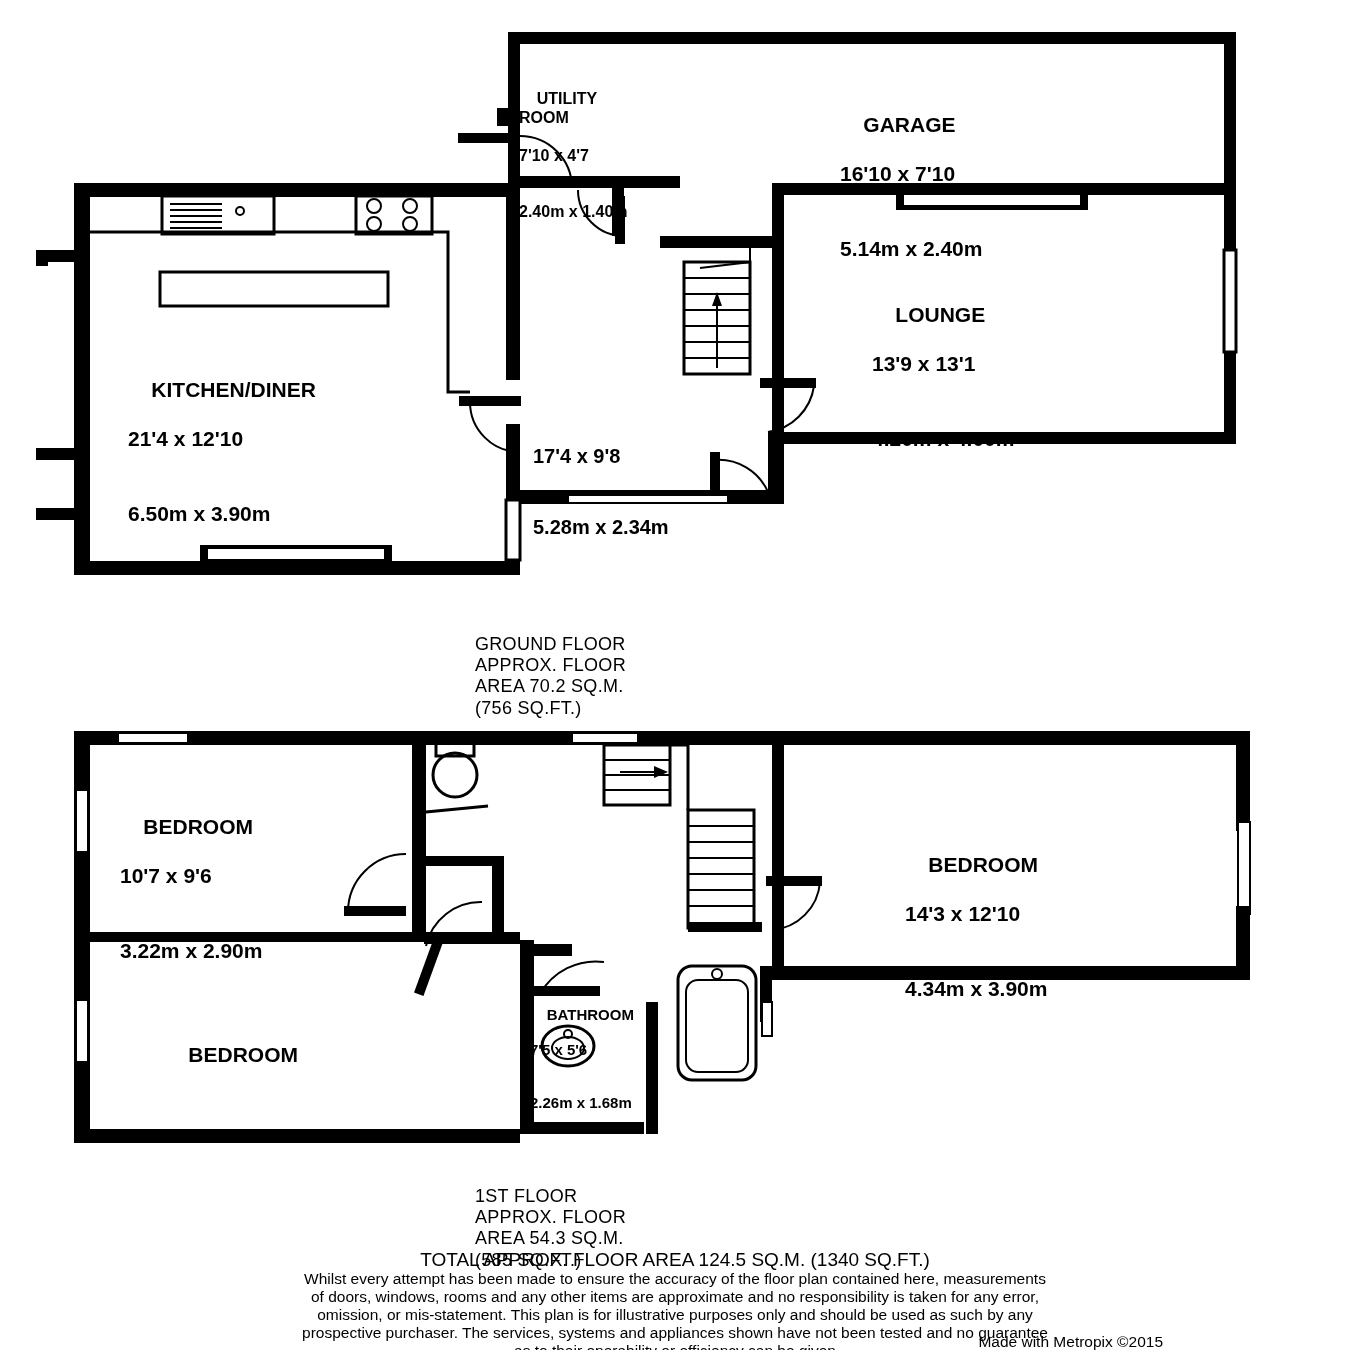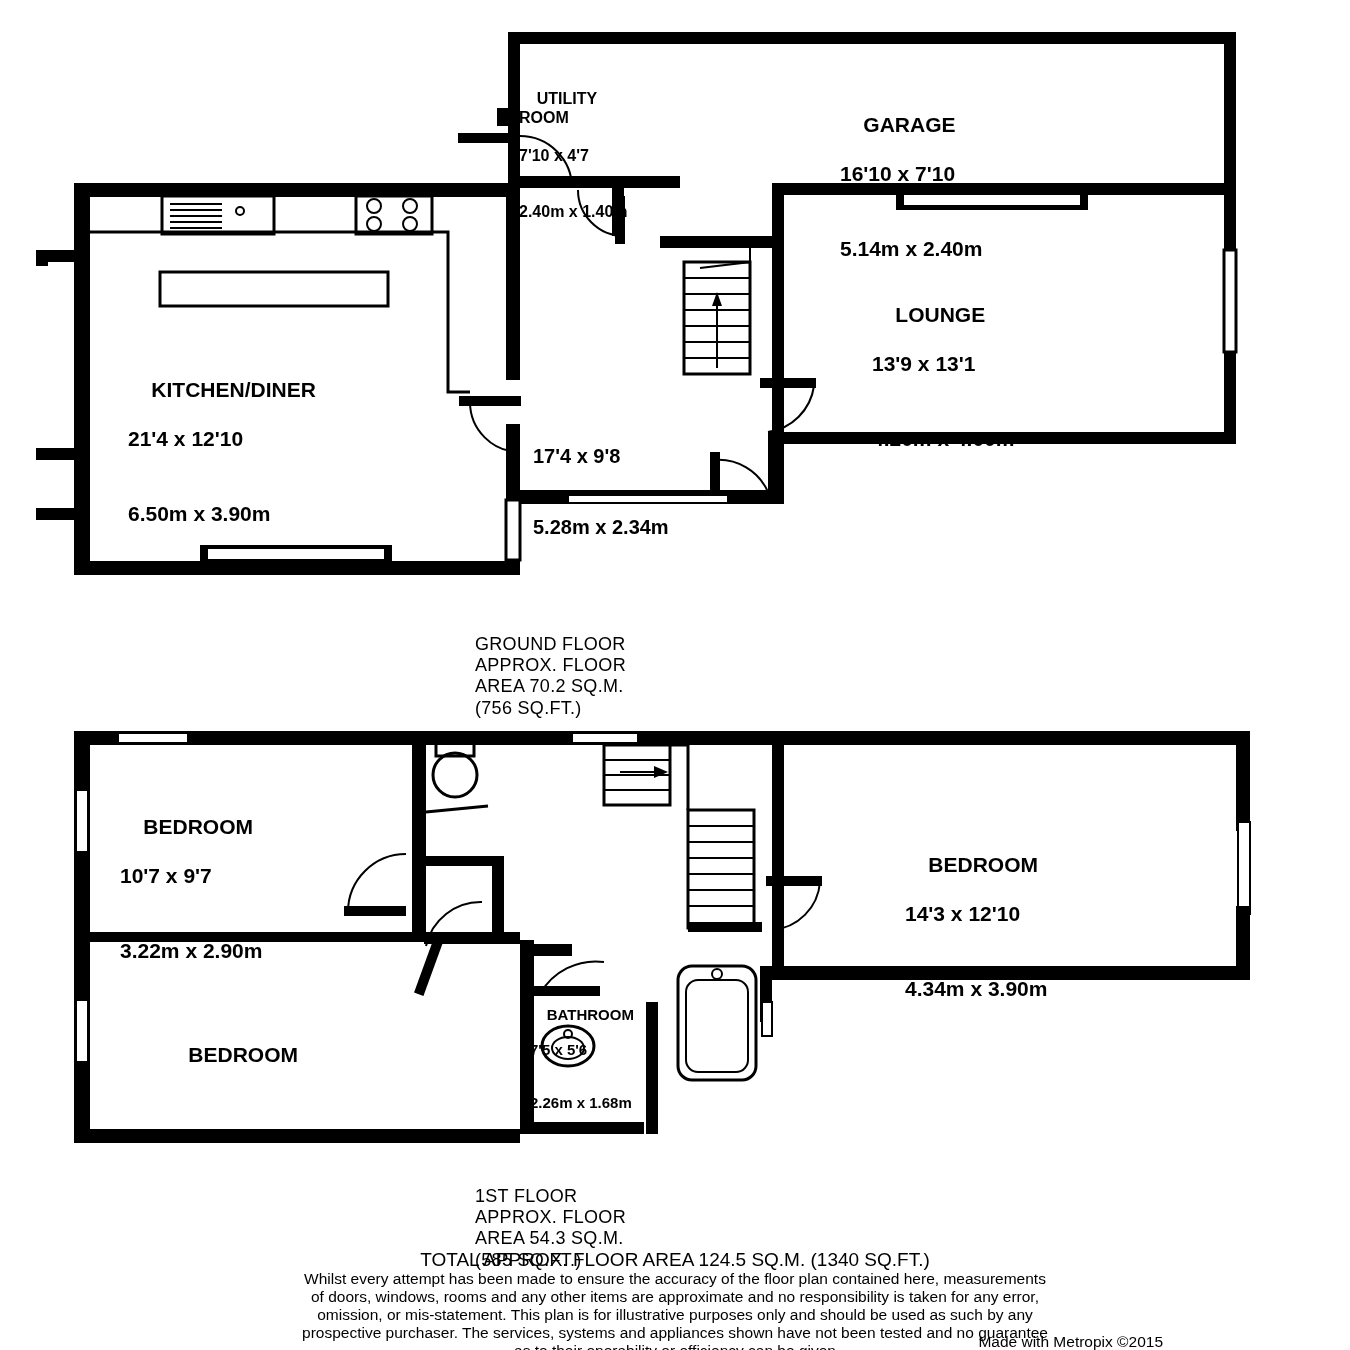--- a/index.html
+++ b/index.html
@@ -205,21 +205,21 @@
     <path d="M 426 946 A 56 56 0 0 1 482 902" fill="none" stroke="#000" stroke-width="2"></path>
     <rect x="424" y="938" width="10" height="58" fill="#000" transform="rotate(20 429 966)"></rect>
     <path d="M 540 994 A 64 64 0 0 1 604 962" fill="none" stroke="#000" stroke-width="2"></path>
     <rect x="534" y="986" width="66" height="10" fill="#000"></rect>
     <path d="M 772 930 A 52 52 0 0 0 820 882" fill="none" stroke="#000" stroke-width="2"></path>
     <rect x="766" y="876" width="56" height="10" fill="#000"></rect>
   </svg>
 
   <div class="lbl" style="left:120px;top:790px;width:280px;font-size:21px;">
     <span>BEDROOM</span>
-    <div>10'7 x 9'7</div>
+    <div>10'7 x 9'6</div>
     <div>3.22m x 2.90m</div>
   </div>
 
   <div class="lbl" style="left:905px;top:828px;width:300px;font-size:21px;">
     <span>BEDROOM</span>
     <div>14'3 x 12'10</div>
     <div>4.34m x 3.90m</div>
   </div>
 
   <div class="lbl" style="left:165px;top:1018px;width:300px;font-size:21px;">

